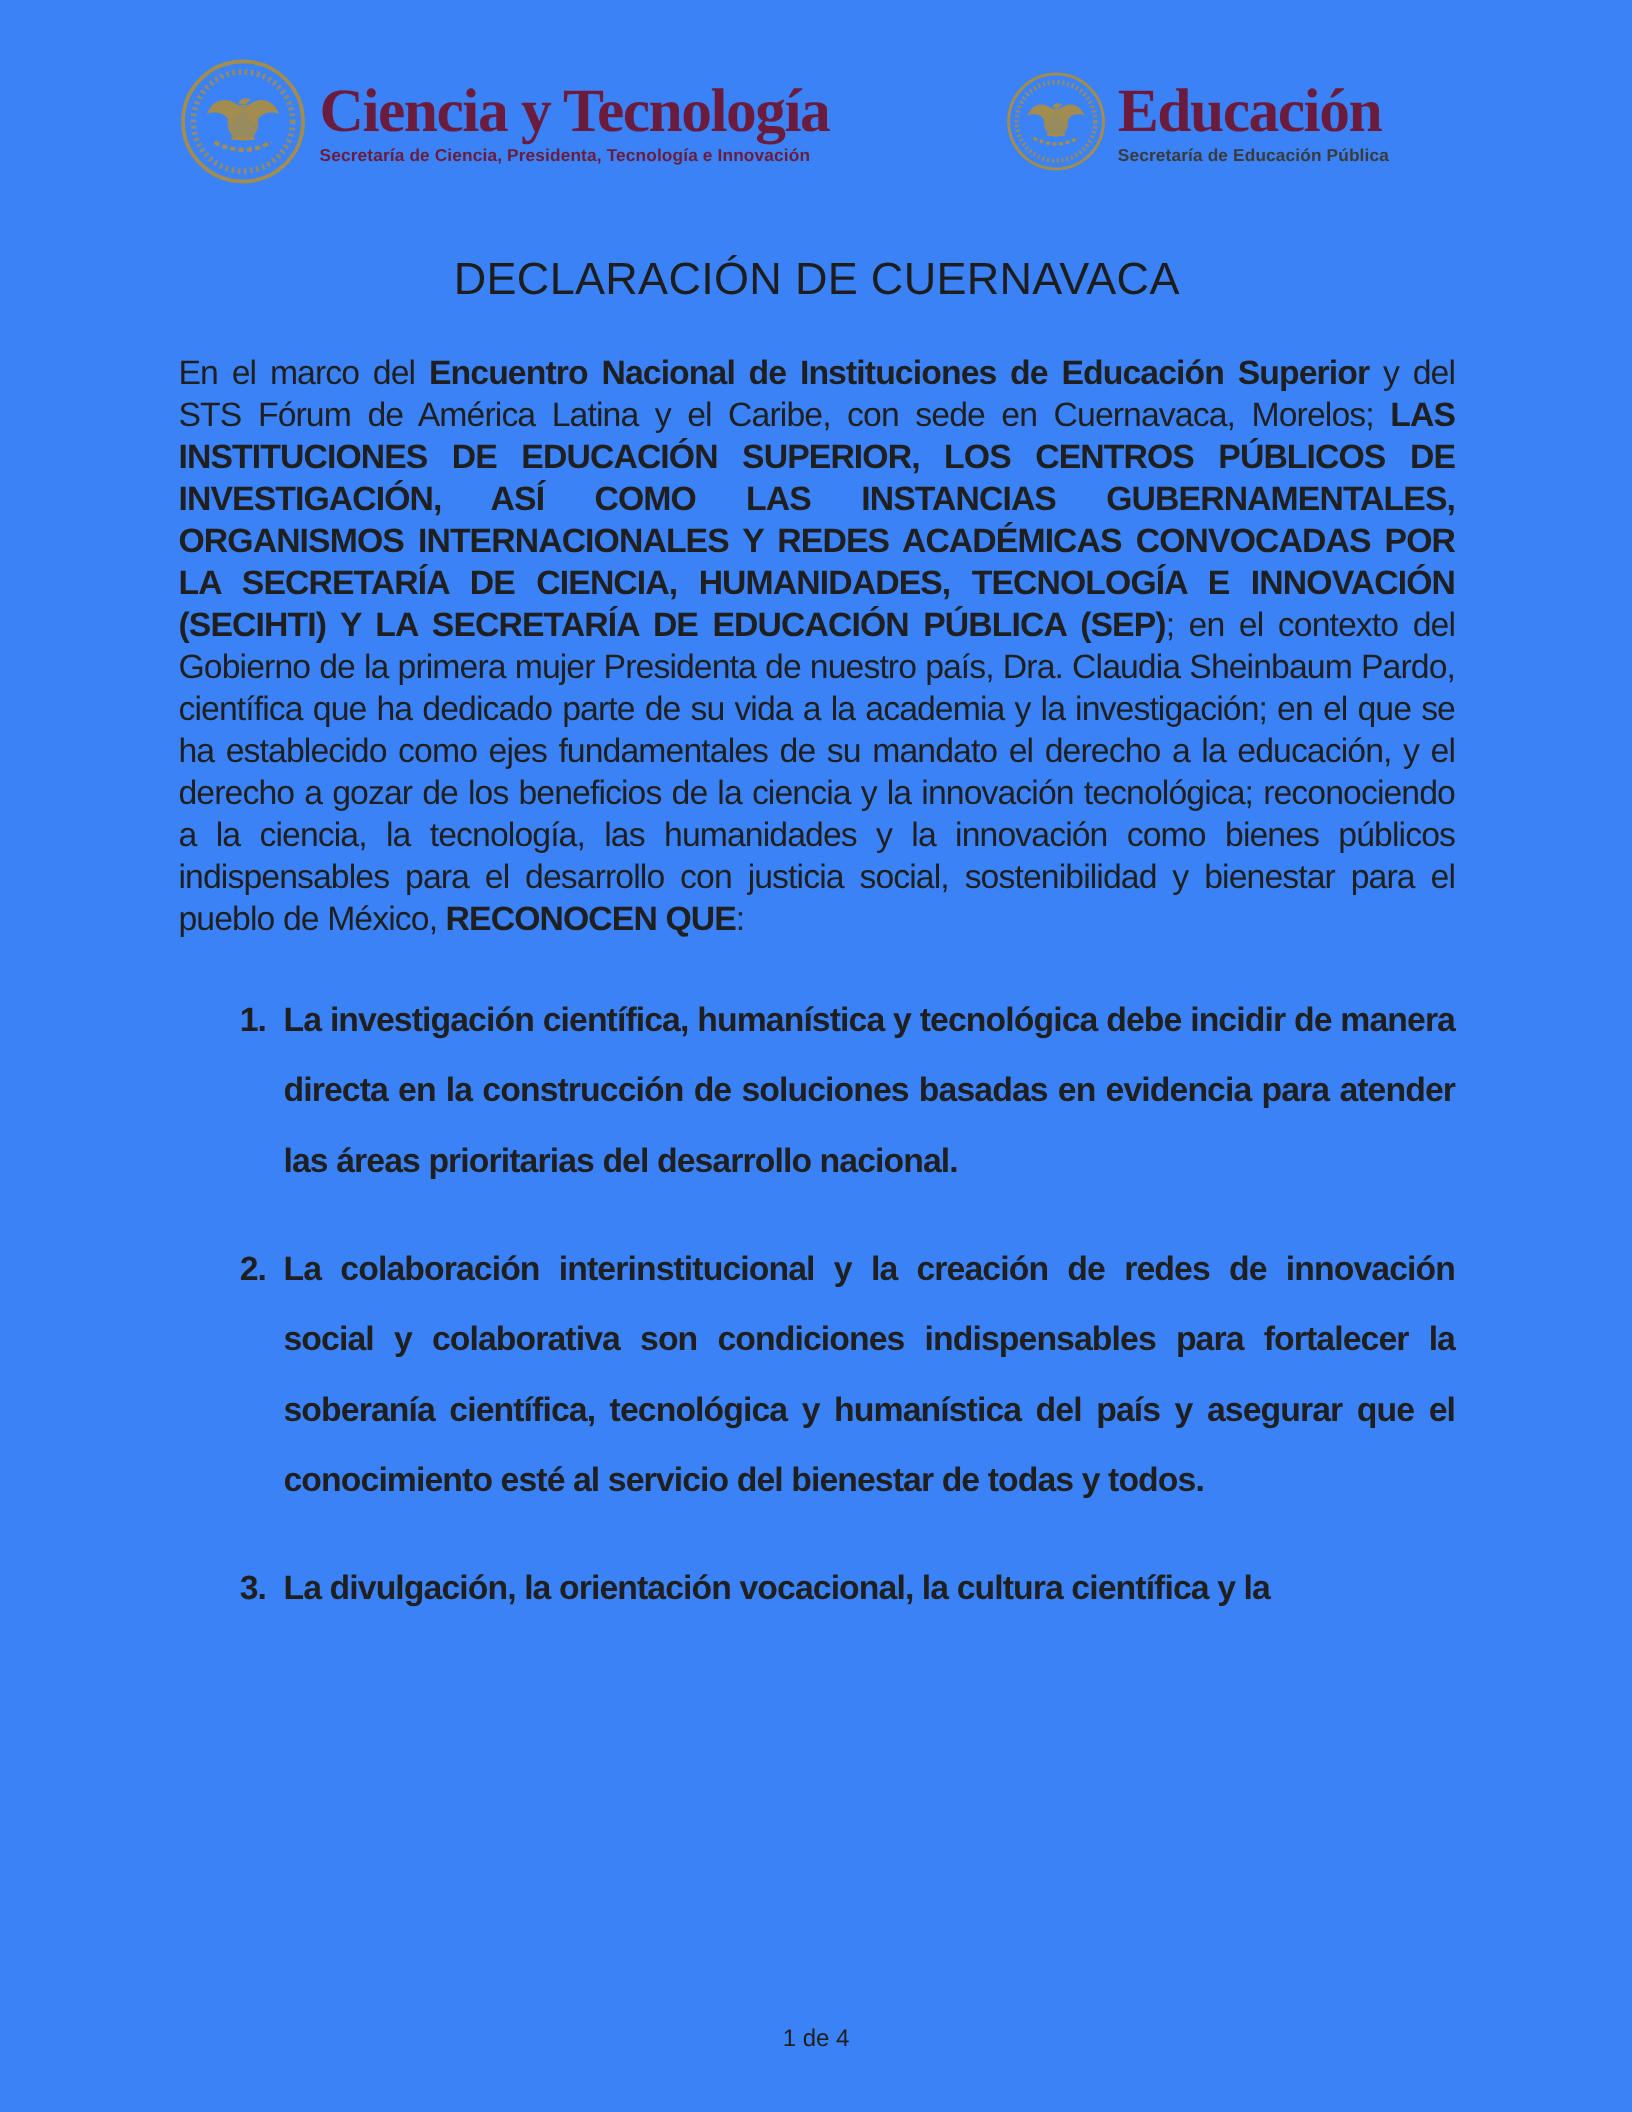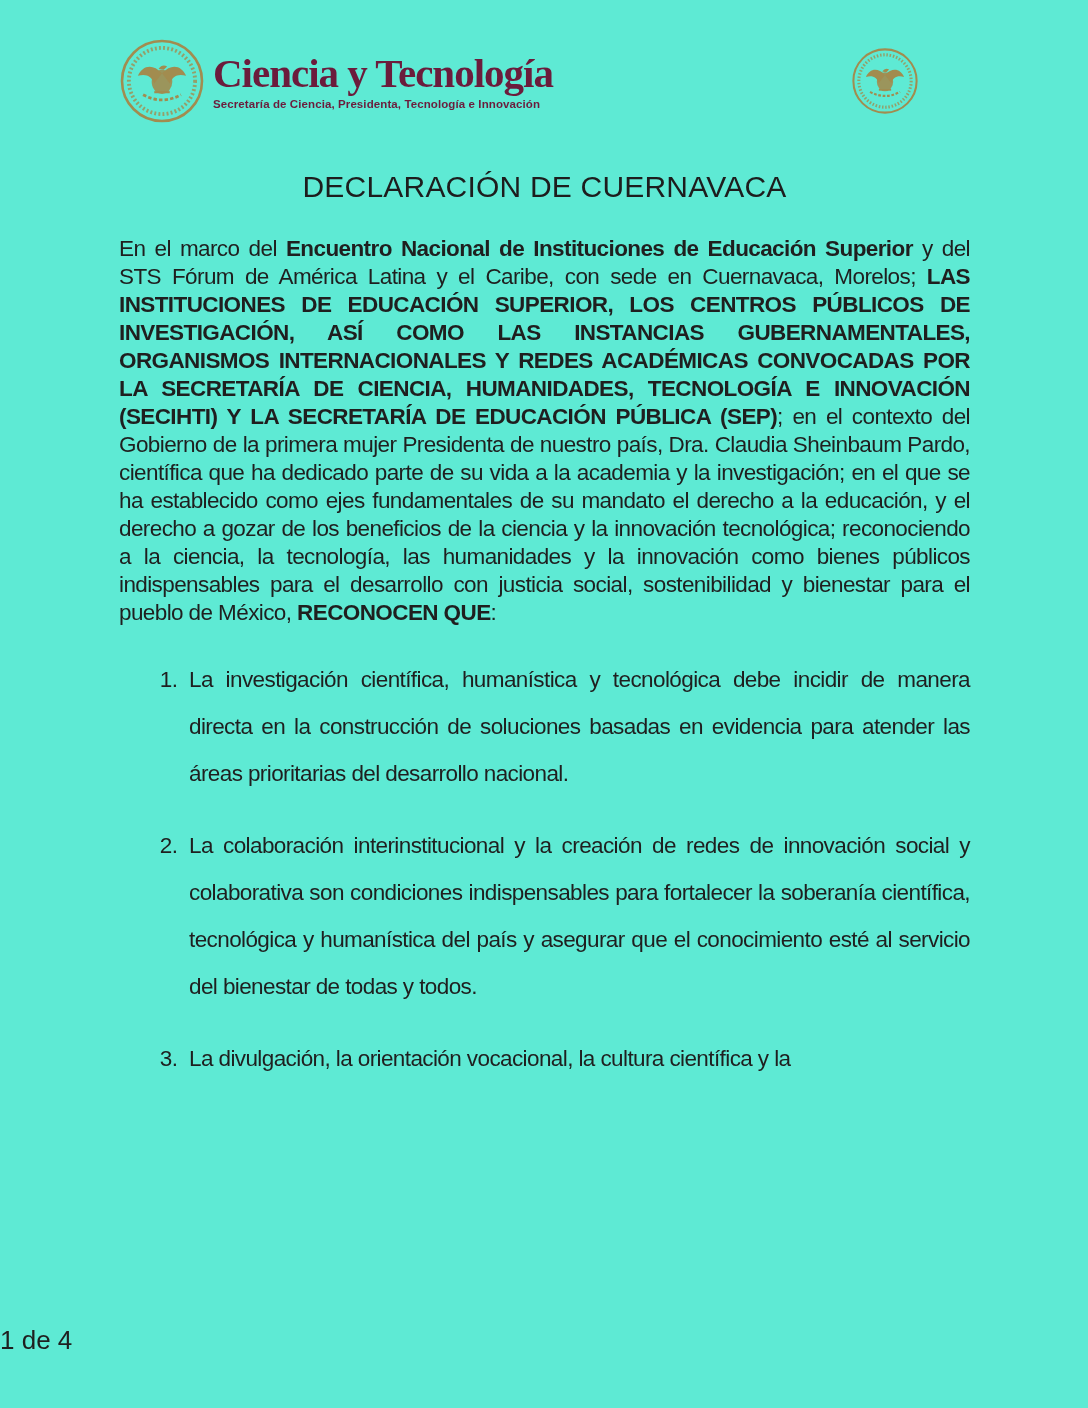--- a/index.html
+++ b/index.html
@@ -2,21 +2,21 @@
 <html lang="es"><head>
 <meta charset="utf-8">
 <style>
   * { margin: 0; padding: 0; box-sizing: border-box; }
   html, body { background: #ffffff; }
   .page {
     position: relative;
     width: 1088px;
     height: 1408px;
     margin: 0 auto;
-    background: #5eead4;
+    background: #3b82f6;
     overflow: hidden;
     font-family: "Liberation Sans", sans-serif;
     color: #1f1f1f;
   }
   .content { padding: 38px 118px 0 119px; }
 
   
   .logos {
     display: flex;
     justify-content: space-between;
@@ -67,27 +67,29 @@
     padding-left: 64px;
     list-style: decimal;
   }
   .declaration-list li {
     text-align: justify;
     font-size: 22.5px;
     line-height: 47px;
     letter-spacing: -0.6px;
     padding-left: 6px;
     margin-bottom: 25px;
+    font-weight: bold;
   }
   .page-footer {
     position: absolute;
     left: 0;
-    bottom: 52px;
+    bottom: 39px;
     width: 100%;
-    font-size: 26px;
+    text-align: center;
+    font-size: 16px;
     color: #1f1f1f;
   }
   .svg-defs { position: absolute; width: 0; height: 0; overflow: hidden; }
 </style>
 </head>
 <body>
 
 <svg class="svg-defs" aria-hidden="true">
   <symbol id="gov-seal" viewBox="0 0 100 100">
     <circle cx="50" cy="50" r="46.5" fill="none" stroke="currentColor" stroke-width="3"></circle>
@@ -111,20 +113,24 @@
           </svg>
         <div>
           <div class="wordmark">Ciencia y Tecnología</div>
           <div class="logo-sub">Secretaría de Ciencia, Presidenta, Tecnología e Innovación</div>
         </div>
       </div>
       <div class="logo logo-right">
         <svg class="seal">
             <use href="#gov-seal"></use>
           </svg>
+        <div>
+          <div class="wordmark">Educación</div>
+          <div class="logo-sub">Secretaría de Educación Pública</div>
+        </div>
       </div>
     </div>
 
     <h1 class="doc-title">DECLARACIÓN DE CUERNAVACA</h1>
 
     <p class="opening"><span>En el marco del </span><strong>Encuentro Nacional de Instituciones de Educación Superior</strong><span> y del STS Fórum de América Latina y el Caribe, con sede en Cuernavaca, Morelos; </span><strong>LAS INSTITUCIONES DE EDUCACIÓN SUPERIOR, LOS CENTROS PÚBLICOS DE INVESTIGACIÓN, ASÍ COMO LAS INSTANCIAS GUBERNAMENTALES, ORGANISMOS INTERNACIONALES Y REDES ACADÉMICAS CONVOCADAS POR LA SECRETARÍA DE CIENCIA, HUMANIDADES, TECNOLOGÍA E INNOVACIÓN (SECIHTI) Y LA SECRETARÍA DE EDUCACIÓN PÚBLICA (SEP)</strong><span>; en el contexto del Gobierno de la primera mujer Presidenta de nuestro país, Dra. Claudia Sheinbaum Pardo, científica que ha dedicado parte de su vida a la academia y la investigación; en el que se ha establecido como ejes fundamentales de su mandato el derecho a la educación, y el derecho a gozar de los beneficios de la ciencia y la innovación tecnológica; reconociendo a la ciencia, la tecnología, las humanidades y la innovación como bienes públicos indispensables para el desarrollo con justicia social, sostenibilidad y bienestar para el pueblo de México, </span><strong>RECONOCEN QUE</strong><span>:</span></p>
 
     <ol class="declaration-list">
         <li>La investigación científica, humanística y tecnológica debe incidir de manera directa en la construcción de soluciones basadas en evidencia para atender las áreas prioritarias del desarrollo nacional.</li>
         <li>La colaboración interinstitucional y la creación de redes de innovación social y colaborativa son condiciones indispensables para fortalecer la soberanía científica, tecnológica y humanística del país y asegurar que el conocimiento esté al servicio del bienestar de todas y todos.</li>

